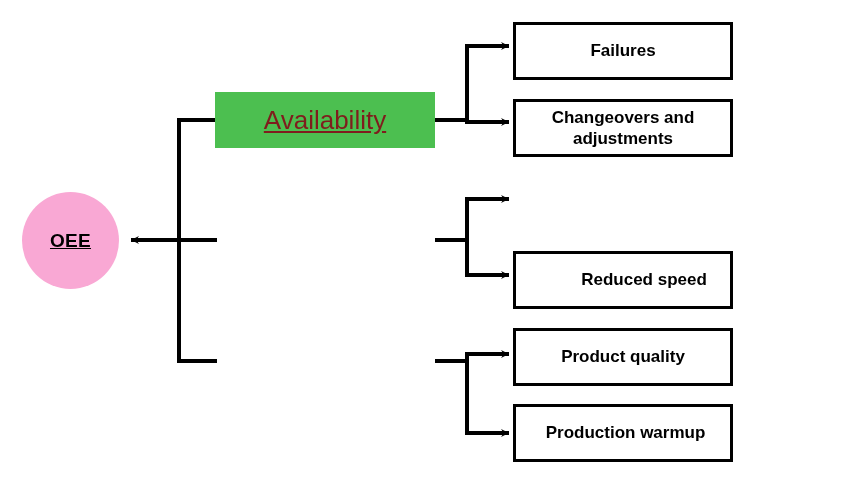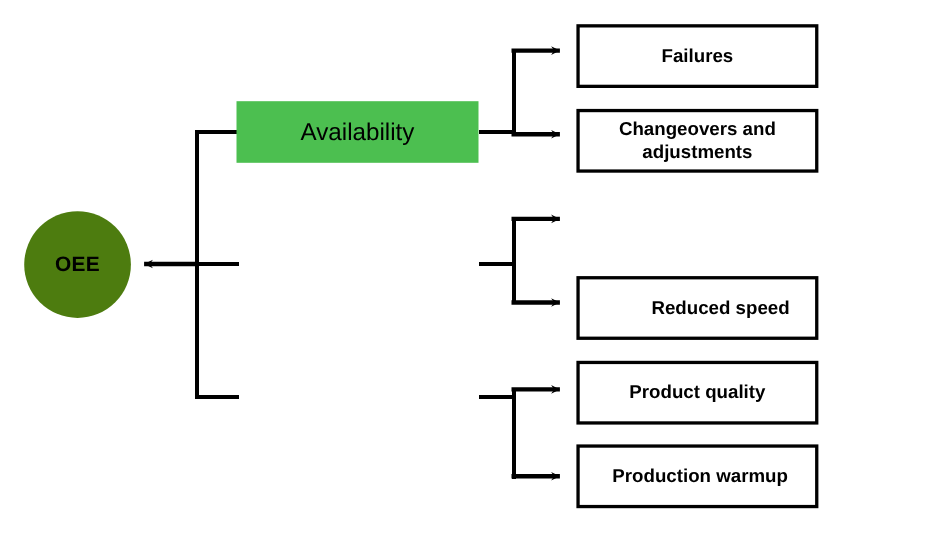--- a/index.html
+++ b/index.html
@@ -28,24 +28,25 @@
     pointer-events: none;
   }
   
   .oee-node {
     position: absolute;
     left: 22px;
     top: 192px;
     width: 97px;
     height: 97px;
     border-radius: 50%;
-    background: #4d7c0f;
+    background: #f9a8d4;
     display: flex;
     align-items: center;
     justify-content: center;
+    text-decoration: underline;
   }
   .oee-label {
     font-size: 19px;
     font-weight: bold;
     color: #000000;
     letter-spacing: 0.3px;
   }
   
   .cat-box {
     position: absolute;
@@ -54,30 +55,31 @@
     height: 56px;
     background: #4cbf50;
     display: flex;
     align-items: center;
     justify-content: center;
   }
   .cat-box.availability { top: 92px; }
   .cat-box.effectiveness { top: 212px; }
   .cat-box.quality       { top: 333px; }
   .cat-label {
-    font-size: 22px;
+    font-size: 26px;
     font-weight: normal;
-    color: #000000;
+    color: #7f1d1d;
     line-height: 1.1;
     text-align: center;
+    text-decoration: underline;
   }
   
   .loss-box {
     position: absolute;
-    left: 524px;
+    left: 513px;
     width: 220px;
     height: 58px;
     background: #ffffff;
     border: 3px solid #000000;
     box-sizing: border-box;
     display: flex;
     align-items: center;
     justify-content: center;
     padding: 0 6px;
   }

